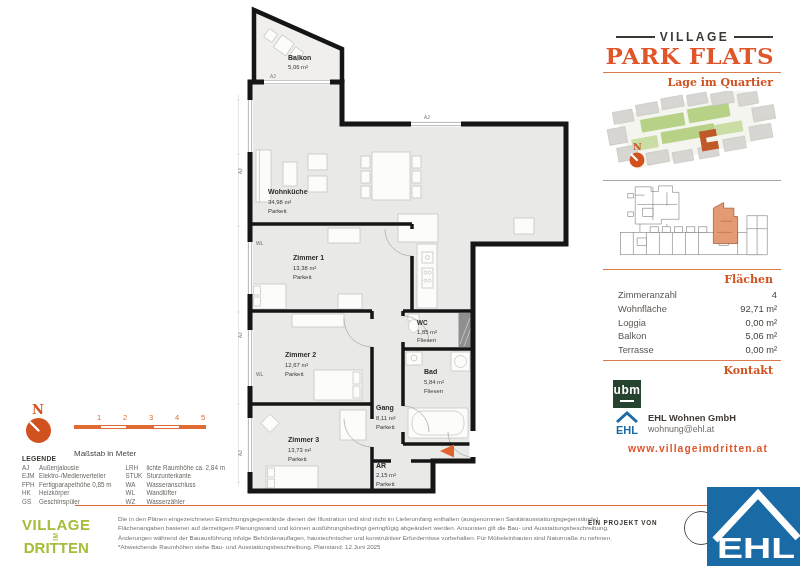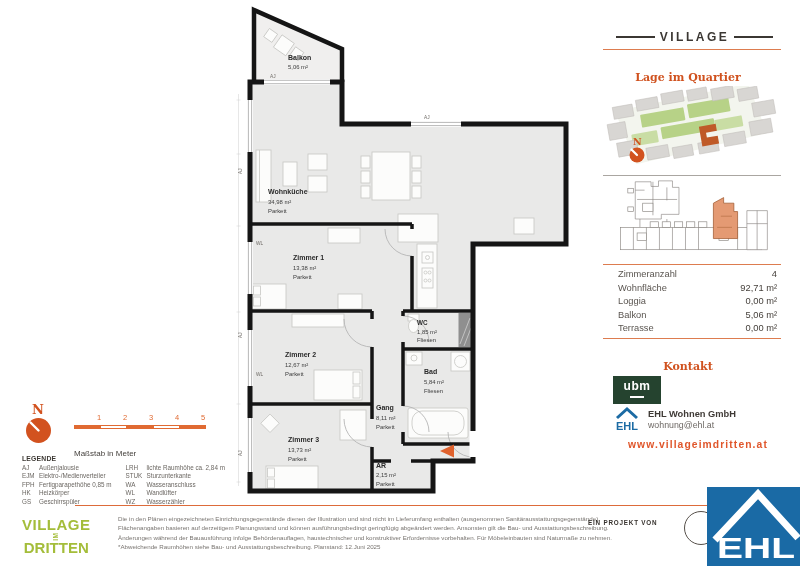--- a/index.html
+++ b/index.html
@@ -34,30 +34,30 @@
   .brand-row .bline{flex:1;border-top:2px solid #3b3733;}
   .brand-top{font-size:12px;font-weight:bold;letter-spacing:2.5px;color:#3b3733;}
   .brand-main{font-family:"DejaVu Serif",serif;font-weight:bold;font-size:23px;line-height:1.02;
               color:#e0562b;text-align:right;padding-right:7px;letter-spacing:.5px;}
   .unit-title{font-family:"DejaVu Serif",serif;font-weight:bold;font-size:16.5px;color:#cf4b1d;
               text-align:right;padding-right:7px;margin-top:2px;}
   .address{font-size:8.8px;color:#6e6965;text-align:right;padding-right:8px;margin-top:5px;line-height:1.38;}
   .hr{border-top:1px solid #dd7c4f;margin-top:5px;}
   .hr.g{border-top-color:#aaa6a1;}
   .sec{font-family:"DejaVu Serif",serif;font-weight:bold;font-size:11px;color:#d0521f;
-       text-align:center;padding-right:8px;margin-top:21px;}
+       text-align:right;padding-right:8px;margin-top:3px;}
   .qmap{display:block;width:178px;height:84px;margin-top:2px;}
   .gmap{display:block;width:178px;height:80px;margin-top:3px;}
   .table{padding:0 4px 0 15px;margin-top:4px;}
   .trow{display:flex;justify-content:space-between;font-size:9.3px;margin-bottom:3.6px;}
   .tl{color:#5a5550;}
   .tv{color:#46413c;}
   .contact{padding-left:10px;margin-top:3px;}
   .crow{display:flex;gap:7px;margin-bottom:2px;align-items:flex-start;}
-  .ubm-logo{width:48px;height:28px;background:#25432f;color:#fff;text-align:center;flex:0 0 auto;}
+  .ubm-logo{width:28px;height:28px;background:#25432f;color:#fff;text-align:center;flex:0 0 auto;}
   .ubm-logo span{display:block;font-size:12px;font-weight:bold;line-height:20px;letter-spacing:.5px;}
   .ubm-bar{display:block;width:14px;height:2px;background:#fff;margin:0 auto;}
   .ehl-mini{flex:0 0 auto;}
   .cname{font-size:9.3px;font-weight:bold;color:#3f3a36;margin-top:3px;}
   .cmail{font-size:8.8px;color:#6e6965;margin-top:1px;}
   .website{font-size:10.3px;font-weight:bold;letter-spacing:1.1px;color:#e0562b;margin:5px 0 0 15px;}
   
   .foot-rule{position:absolute;left:75px;top:505px;width:706px;border-top:1px solid #dd6b3a;}
   .vid-logo{position:absolute;left:22px;top:517px;color:#a4bd3a;line-height:1;}
   .vid-row1{font-size:15px;font-weight:bold;letter-spacing:.5px;}
@@ -285,20 +285,21 @@
       </div>
     </div>
   </div>
 
   <aside class="panel">
     <div class="brand-row">
       <span class="bline"></span>
       <span class="brand-top">VILLAGE</span>
       <span class="bline"></span>
     </div>
+    <div class="brand-main">PARK FLATS</div>
     <div class="address">
     </div>
     <div class="hr"></div>
     <div class="sec">Lage im Quartier</div>
 
     <svg class="qmap" viewBox="0 0 178 84">
       <g transform="rotate(-10 89 42)">
         <polygon points="16,12 152,8 162,60 28,68" fill="#f3f5ee"></polygon>
         <g fill="#b7d287">
           <rect x="40" y="20" width="44" height="13" rx="1"></rect>
@@ -354,20 +355,21 @@
         <path d="M148,34 h22 v42 h-22 z"></path>
         <path d="M148,48 h22 M159,34 v42" fill="none"></path>
         <rect x="30" y="58" width="10" height="8"></rect>
           <rect x="118" y="58" width="10" height="8"></rect>
       </g>
       <path d="M112,26 l11,-6 v6 h11 v9 h4 v29 h-26 z" fill="#e49a73" stroke="#a05a30" stroke-width="0.8"></path>
       <path d="M116,52 h16 M120,40 h12" stroke="#a05a30" stroke-width="0.5" fill="none"></path>
     </svg>
 
     <div class="hr"></div>
+    <div class="sec">Flächen</div>
 
     <div class="table">
       <div class="trow">
           <span class="tl">Zimmeranzahl</span>
           <span class="tv">4</span>
         </div>
       <div class="trow">
           <span class="tl">Wohnfläche</span>
           <span class="tv">92,71 m²</span>
         </div>

